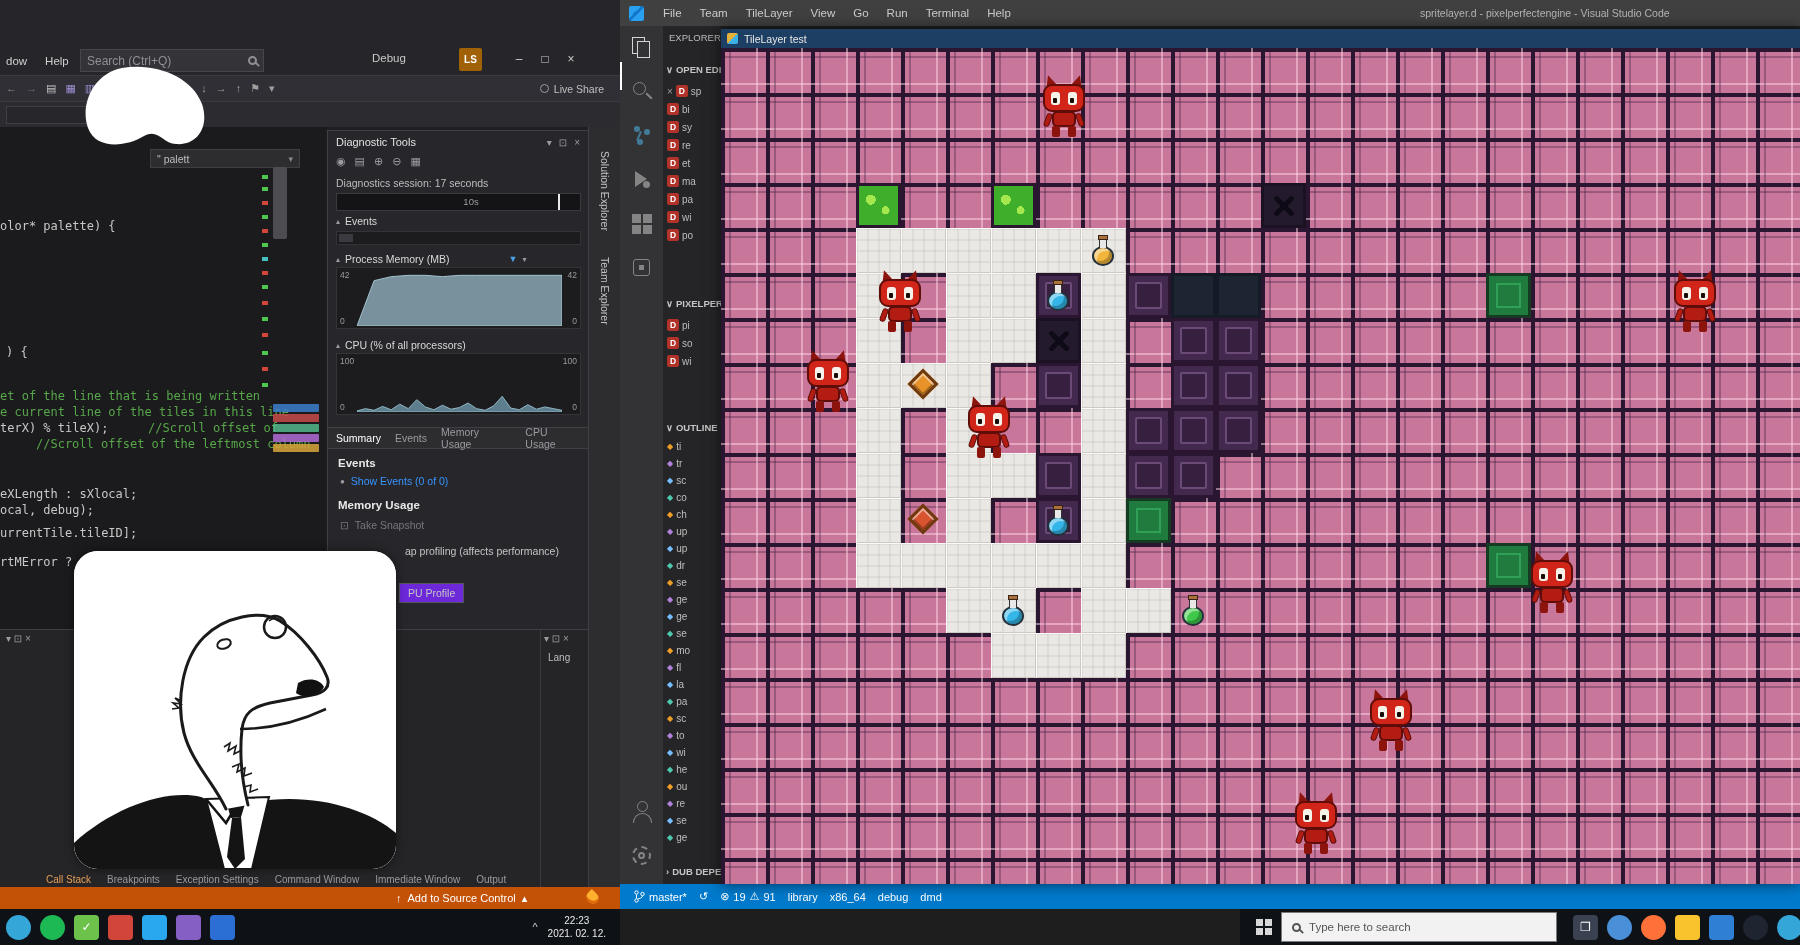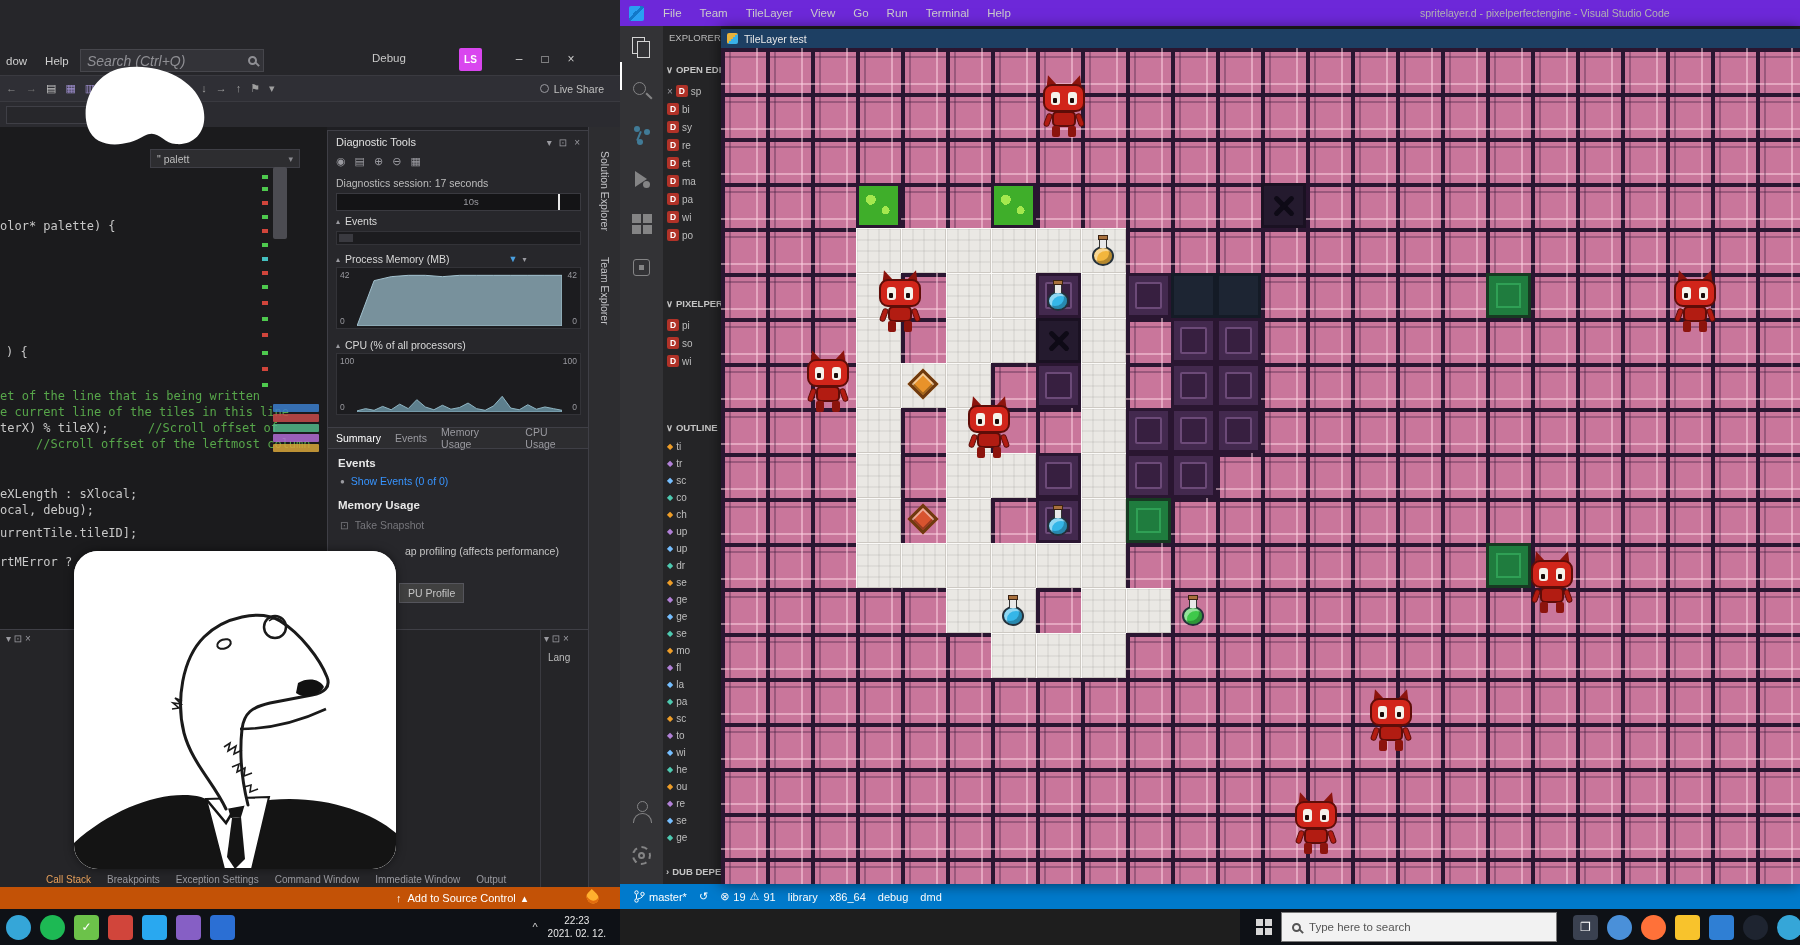--- a/index.html
+++ b/index.html
@@ -7,26 +7,26 @@
     font-family:"Liberation Sans", sans-serif; }
   #stage { position:relative; width:1800px; height:945px; background:#000; overflow:hidden; }
 
   
   #m1 { position:absolute; left:0; top:0; width:620px; height:945px; background:#1f1f23; }
   #m1-titlebar { position:absolute; left:0; top:0; width:620px; height:75px; background:#26262a; }
   #m1-menu-list { position:absolute; left:6px; bottom:8px; display:flex; gap:18px; }
   .m1-menu { color:#cfcfcf; font-size:11.5px; cursor:default; }
   #m1-search { position:absolute; left:80px; top:49px; width:184px; height:23px; background:#333338;
     border:1px solid #46464c; display:flex; align-items:center; padding:0 6px; }
-  #m1-search .ph { color:#8f8f94; font-size:14px; flex:1;font-style:italic; }
+  #m1-search .ph { color:#8f8f94; font-size:12px; flex:1; }
   .mag { width:9px; height:9px; border:2px solid #8f8f94; border-radius:50%; position:relative; flex:none; }
   .mag::after { content:""; position:absolute; width:6px; height:2px; background:#8f8f94;
     transform:rotate(45deg); right:-5px; bottom:-2px; }
   #m1-debug { position:absolute; left:372px; top:52px; color:#c8c8c8; font-size:11.5px; display:flex; gap:5px; align-items:center; }
-  #m1-avatar-badge { position:absolute; left:459px; top:48px; width:23px; height:23px; background:#d946ef;
+  #m1-avatar-badge { position:absolute; left:459px; top:48px; width:23px; height:23px; background:#a16207;
     color:#fff; font-size:10px; font-weight:bold; display:flex; align-items:center; justify-content:center; border-radius:2px; }
   #m1-window-controls { position:absolute; right:36px; top:46px; display:flex; }
   .wc { width:26px; height:26px; color:#cccccc; font-size:12px; display:flex; align-items:center; justify-content:center; }
 
   #m1-toolbar1 { position:absolute; left:0; top:75px; width:620px; height:26px; background:#2f2f35;
     border-top:1px solid #3a3a40; display:flex; align-items:center; padding:0 6px; }
   #m1-toolbar-icons { display:flex; gap:9px; align-items:center; }
   .tbic { font-size:11px; line-height:1; cursor:default; }
   #m1-liveshare { margin-left:auto; display:flex; align-items:center; gap:5px; color:#c0c0c0; font-size:10.5px; padding-right:10px; }
   .ls-ic { width:9px; height:9px; border:1.5px solid #9a9aa0; border-radius:50%; }
@@ -69,21 +69,21 @@
   .ax { position:absolute; color:#9a9aa0; font-size:8.5px; }
   .funnel { color:#4aa0e0; font-size:9px; }
   #diag-tabs { position:absolute; left:0; top:296px; width:100%; height:22px; background:#2d2d30;
     border-top:1px solid #3f3f46; border-bottom:1px solid #3f3f46; display:flex; align-items:center; padding:0 8px; gap:14px; }
   .diag-tab { color:#9a9aa0; font-size:10.5px; }
   .diag-tab.active { color:#fff; }
   .diag-h2 { position:absolute; left:10px; color:#e8e8e8; font-weight:bold; font-size:11.5px; }
   #diag-showevents { position:absolute; left:12px; top:344px; color:#3794ff; display:flex; gap:6px; align-items:center; }
   #diag-snapshot { position:absolute; left:12px; top:388px; color:#77777c; display:flex; gap:6px; align-items:center; }
   #diag-profiling { position:absolute; left:77px; top:414px; color:#c5c5c5; }
-  #diag-cpuprofile { position:absolute; left:71px; top:452px; padding:3px 8px; background:#404040; border:1px solid #55555c; color:#c5c5c5; }
+  #diag-cpuprofile { position:absolute; left:71px; top:452px; padding:3px 8px; background:#6d28d9; border:1px solid #55555c; color:#c5c5c5; }
 
   #m1-right-strip { position:absolute; left:588px; top:127px; width:32px; height:760px; background:#2d2d30; border-left:1px solid #3f3f46; }
   #m1-right-tabs { display:flex; flex-direction:column; gap:26px; padding-top:24px; align-items:center; }
   .vtab { writing-mode:vertical-rl; color:#c2c2c6; font-size:10.5px; }
 
   #m1-callstack { position:absolute; left:0; top:629px; width:588px; height:258px; background:#252528; border-top:1px solid #3f3f46; }
   .cs-icons { position:absolute; top:3px; display:flex; gap:7px; color:#9a9aa0; font-size:10px; }
   #m1-cs-divider { position:absolute; left:540px; top:0; width:1px; height:100%; background:#3a3a40; }
   #m1-cs-lang { position:absolute; left:548px; top:22px; color:#bdbdbd; font-size:10px; }
   #m1-cs-tabs { position:absolute; left:46px; bottom:2px; display:flex; gap:16px; }
@@ -102,21 +102,21 @@
   .app { width:25px; height:25px; display:flex; align-items:center; justify-content:center;
     color:#fff; font-size:12px; }
   .app.square { border-radius:4px; }
   .app.circle { border-radius:50%; }
   #m1-tray { margin-left:auto; display:flex; align-items:center; gap:10px; padding-right:8px; }
   #m1-tray .chev { color:#cfcfcf; font-size:11px; }
   #m1-clock { color:#e8e8e8; font-size:10px; line-height:1.3; text-align:center; }
 
   
   #m2 { position:absolute; left:620px; top:0; width:1180px; height:945px; background:#1e1e1e; }
-  #m2-menubar { position:absolute; left:0; top:0; width:1180px; height:26px; background:#6d28d9;
+  #m2-menubar { position:absolute; left:0; top:0; width:1180px; height:26px; background:#404040;
     display:flex; align-items:center; }
   .vsc-logo { width:15px; height:15px; margin:0 10px 0 9px; border-radius:2px;
     background:linear-gradient(135deg,#2aa0f2 40%,#1278c8 40% 55%,#2aa0f2 55%); }
   #m2-menu-list { display:flex; }
   .m2-menu { color:#cccccc; font-size:11.5px; padding:0 9px; }
   #m2-win-title { position:absolute; left:800px; top:7px; color:#b4b4b4; font-size:10.5px; }
 
   #m2-activity { position:absolute; left:0; top:26px; width:43px; height:858px; background:#333336; }
   #m2-activity-top { display:flex; flex-direction:column; }
   #m2-activity-bottom { position:absolute; bottom:6px; left:0; width:100%; display:flex; flex-direction:column; }

